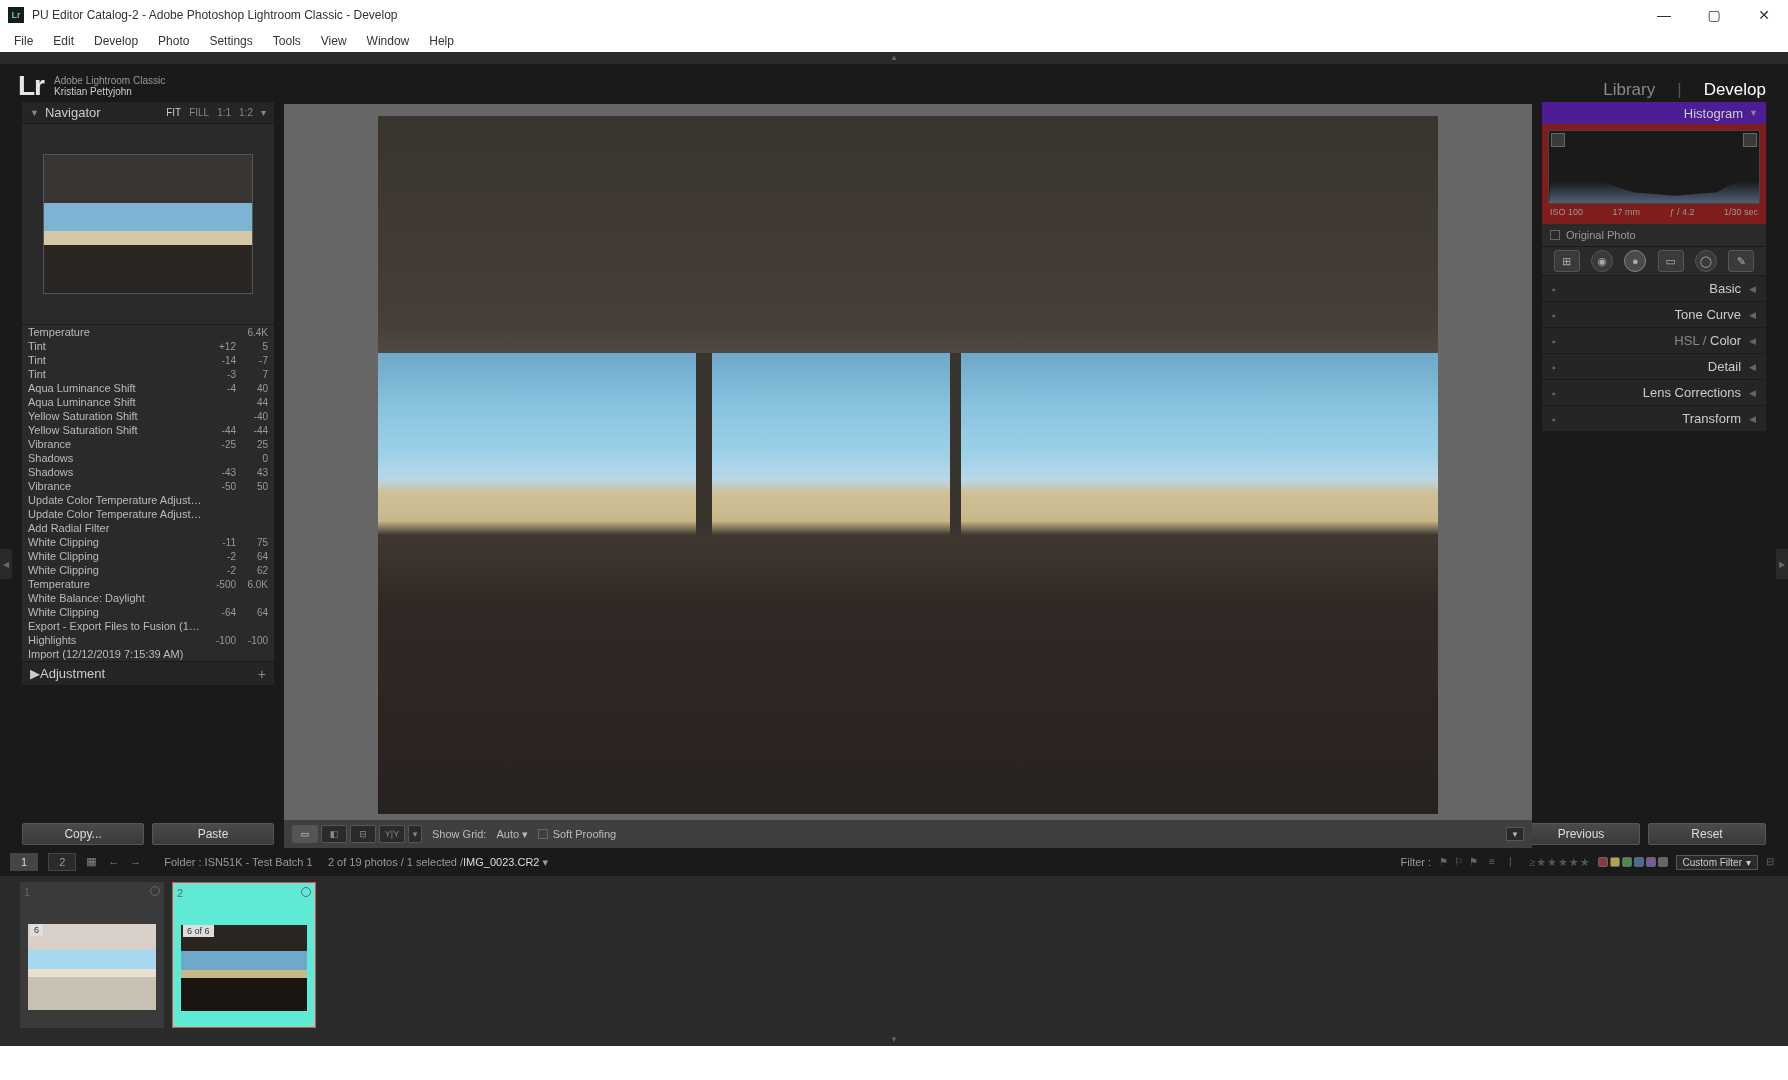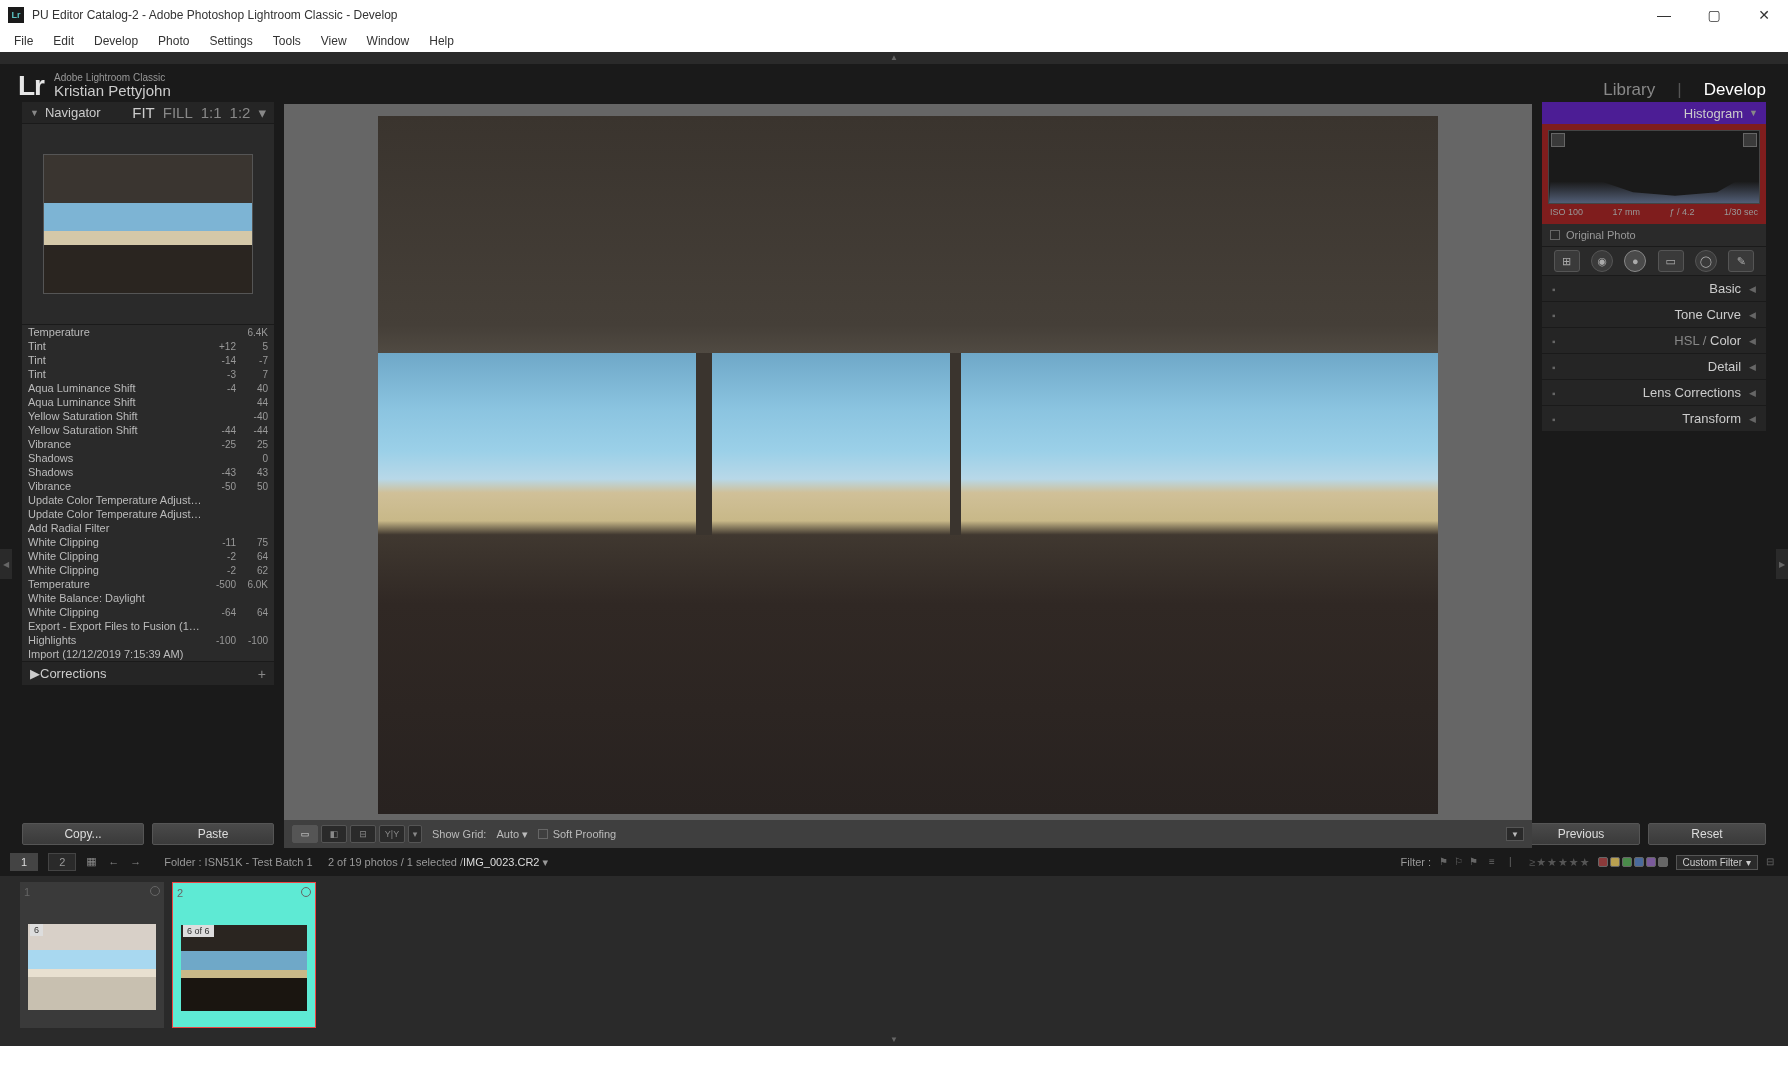--- a/index.html
+++ b/index.html
@@ -9,29 +9,29 @@
 .titlebar .win-controls { margin-left:auto; display:flex; gap:18px; }
 .titlebar .win-controls span { width:32px; text-align:center; font-size:14px; color:#333; cursor:pointer; }
 .menubar { height:22px; background:#fff; display:flex; align-items:center; padding:0 6px; gap:4px; font-size:12px; color:#333; }
 .menubar span { padding:2px 8px; cursor:pointer; }
 .app-body { position:absolute; top:52px; left:0; right:0; height:994px; background:#1a1a1a; }
 .top-panel-expand { position:absolute; top:0; left:0; right:0; height:12px; background:#2a2a2a; text-align:center; color:#666; font-size:8px; line-height:12px; }
 .identity { position:absolute; top:18px; left:18px; display:flex; align-items:center; gap:10px; }
 .identity .lr-logo { font-size:28px; font-weight:bold; color:#e6e6e6; letter-spacing:-1px; }
 .identity .brand-text { display:flex; flex-direction:column; line-height:1.1; }
 .identity .brand-text .small { font-size:10px; color:#999; }
-.identity .brand-text .name { font-size:15px; color:#ccc; }
+.identity .brand-text .name { font-size:10px; color:#ccc; }
 .modules { position:absolute; top:28px; right:22px; display:flex; gap:22px; font-size:17px; }
 .modules span { color:#888; cursor:pointer; }
 .modules span.active { color:#fff; }
 .modules .divider { color:#555; }
 .left-panel { position:absolute; top:50px; left:22px; width:252px; bottom:220px; background:#1a1a1a; }
 .panel-header { height:22px; background:#252525; display:flex; align-items:center; padding:0 8px; color:#ccc; font-size:13px; border-bottom:1px solid #1a1a1a; }
 .panel-header .tri { font-size:9px; margin-right:6px; color:#888; }
-.nav-zoom { margin-left:auto; display:flex; gap:8px; font-size:15px; color:#888; }
+.nav-zoom { margin-left:auto; display:flex; gap:8px; font-size:10px; color:#888; }
 .nav-zoom span.active { color:#ccc; }
 .nav-preview { height:200px; background:#2a2a2a; display:flex; align-items:center; justify-content:center; padding:12px; }
 .nav-thumb { width:210px; height:140px; background:linear-gradient(to bottom,#3a3530 0%,#3a3530 35%,#7db4d4 35%,#7db4d4 55%,#d4c8a8 55%,#d4c8a8 65%,#2a2520 65%,#2a2520 100%); position:relative; border:1px solid #555; }
 .history-list { background:#2a2a2a; border-top:1px solid #1a1a1a; max-height:430px; overflow:hidden; }
 .history-row { display:flex; align-items:center; padding:1px 6px; font-size:11px; color:#bbb; cursor:pointer; }
 .history-row .label { flex:1; white-space:nowrap; overflow:hidden; text-overflow:ellipsis; }
 .history-row .val1, .history-row .val2 { width:32px; text-align:right; font-size:10px; color:#999; }
 .collections-header { height:24px; background:#252525; display:flex; align-items:center; padding:0 8px; color:#ccc; font-size:13px; border-top:1px solid #1a1a1a; }
 .collections-header .plus { margin-left:auto; color:#888; font-size:14px; }
 .copy-paste-row { position:absolute; bottom:198px; left:22px; width:252px; height:28px; display:flex; gap:8px; padding:3px 0; }
@@ -272,21 +272,21 @@
           <span class="val2">-100</span>
         </div>
         <div class="history-row">
           <span class="label">Import (12/12/2019 7:15:39 AM)</span>
           <span class="val1"></span>
           <span class="val2"></span>
         </div>
       </div>
     <div class="collections-header">
       <span class="tri">▶</span>
-      <span>Corrections</span>
+      <span>Adjustment</span>
       <span class="plus">+</span>
     </div>
   </div>
 
   <div class="copy-paste-row">
     <div class="btn-grey">Copy...</div>
     <div class="btn-grey">Paste</div>
   </div>
 
   <div class="center-area">

